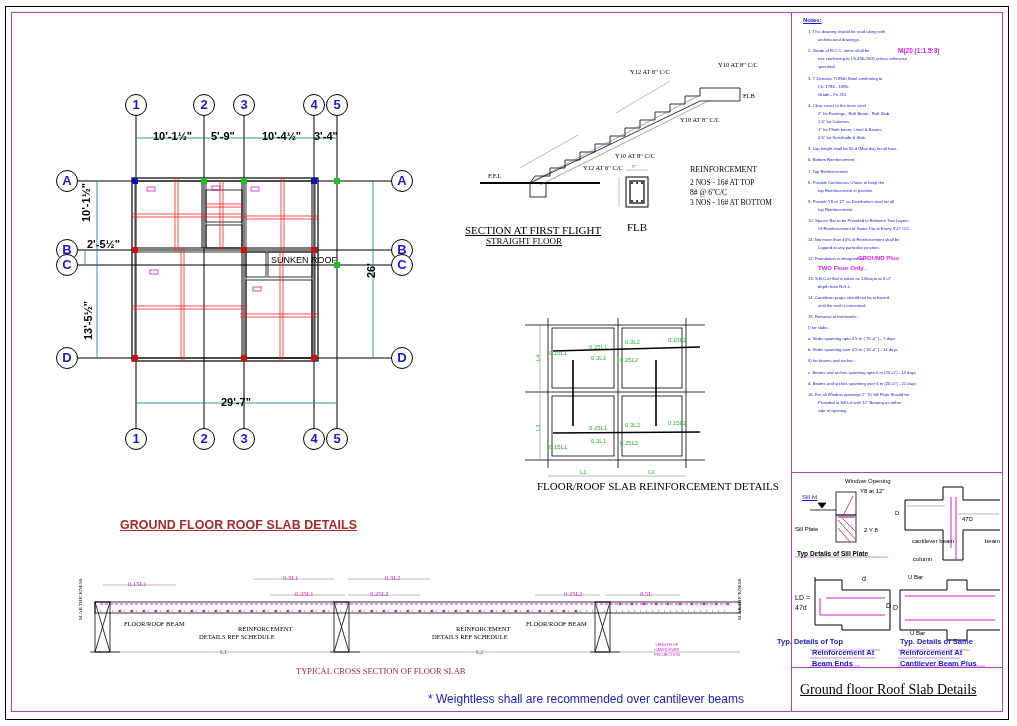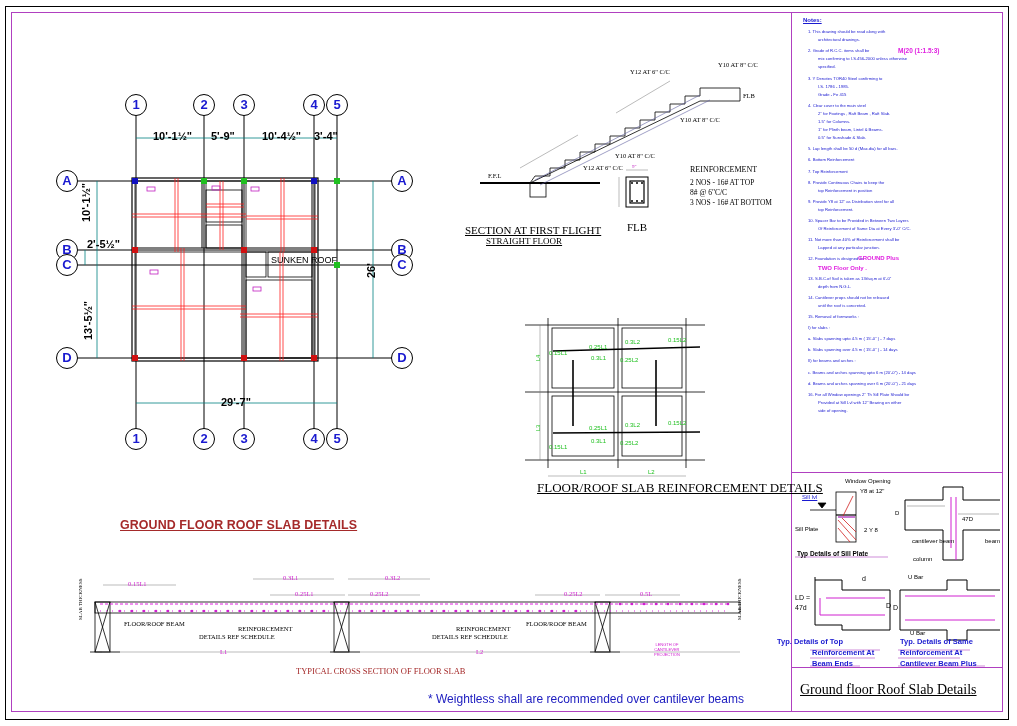--- a/index.html
+++ b/index.html
@@ -340,21 +340,21 @@
 <div class="lbl" style="left:589px;top:425px;font-size:6px;color:#20c020;">0.25L1</div>
 <div class="lbl" style="left:625px;top:422px;font-size:6px;color:#20c020;">0.3L2</div>
 <div class="lbl" style="left:668px;top:420px;font-size:6px;color:#20c020;">0.15L2</div>
 <div class="lbl" style="left:591px;top:438px;font-size:6px;color:#20c020;">0.3L1</div>
 <div class="lbl" style="left:620px;top:440px;font-size:6px;color:#20c020;">0.25L2</div>
 <div class="lbl" style="left:549px;top:444px;font-size:6px;color:#20c020;">0.15L1</div>
 <div class="lbl" style="left:580px;top:469px;font-size:6px;color:#20c020;">L1</div>
 <div class="lbl" style="left:648px;top:469px;font-size:6px;color:#20c020;">L2</div>
 <div class="lbl" style="left:535px;top:355px;font-size:6px;color:#20c020;transform:rotate(-90deg);">L4</div>
 <div class="lbl" style="left:535px;top:425px;font-size:6px;color:#20c020;transform:rotate(-90deg);">L3</div>
-<div class="lbl serif" style="left:537px;top:480px;font-size:13px;text-decoration:underline;">FLOOR/ROOF SLAB REINFORCEMENT  DETAILS</div>
+<div class="lbl serif" style="left:537px;top:480px;font-size:11px;">FLOOR/ROOF SLAB REINFORCEMENT  DETAILS</div>
 
 <div class="main-title">GROUND FLOOR ROOF SLAB DETAILS</div>
 
 <div class="lbl serif" style="left:128px;top:580px;font-size:6.5px;color:#d020d0;">0.15L1</div>
 <div class="lbl serif" style="left:283px;top:574px;font-size:6.5px;color:#d020d0;">0.3L1</div>
 <div class="lbl serif" style="left:295px;top:590px;font-size:6.5px;color:#d020d0;">0.25L1</div>
 <div class="lbl serif" style="left:385px;top:574px;font-size:6.5px;color:#d020d0;">0.3L2</div>
 <div class="lbl serif" style="left:370px;top:590px;font-size:6.5px;color:#d020d0;">0.25L2</div>
 <div class="lbl serif" style="left:564px;top:590px;font-size:6.5px;color:#d020d0;">0.25L2</div>
 <div class="lbl serif" style="left:640px;top:590px;font-size:6.5px;color:#d020d0;">0.5L</div>

